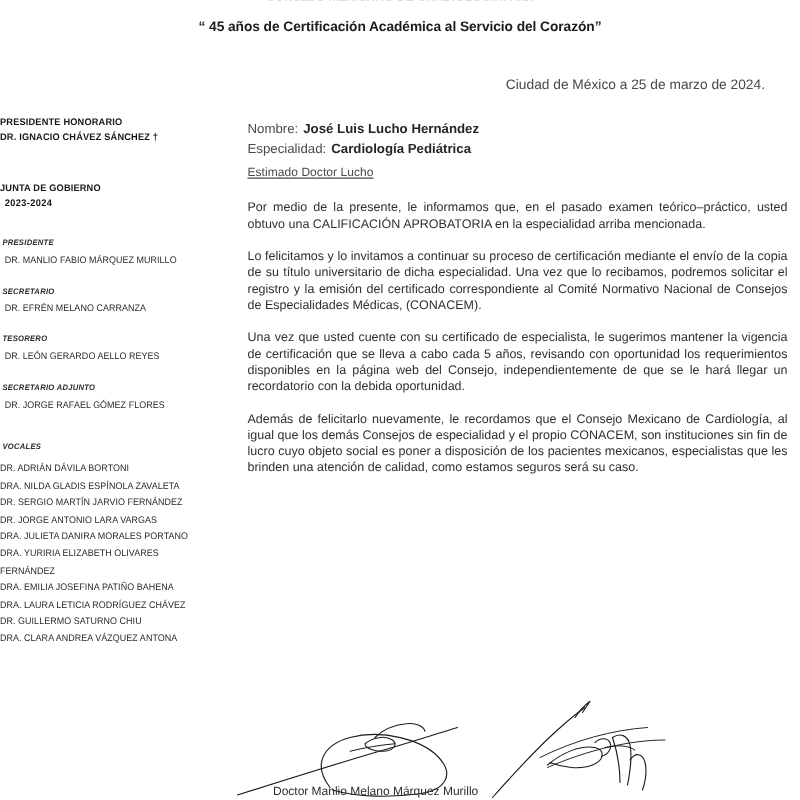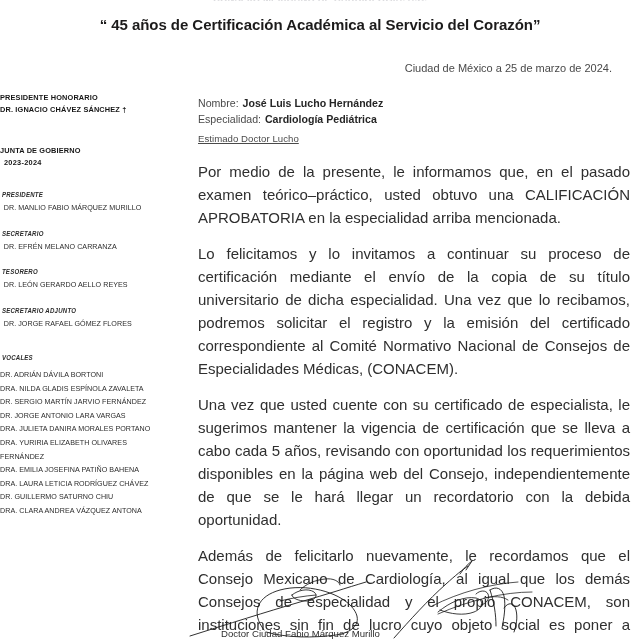--- a/index.html
+++ b/index.html
@@ -40,21 +40,21 @@
     height: 8px;
   }
 
   
   .slogan {
     position: absolute;
     top: 16px;
     left: 0;
     width: 640px;
     text-align: center;
-    font-size: 15px;
+    font-size: 11px;
     font-weight: bold;
     color: #1c1b1b;
     letter-spacing: -0.05px;
     white-space: nowrap;
   }
 
   
   .citydate {
     position: absolute;
     top: 62px;
@@ -135,22 +135,22 @@
   .salutation {
     margin-top: 6px;
     font-size: 9.6px;
     color: #4a4a4a;
     letter-spacing: .05px;
     text-decoration: underline;
   }
 
   .para {
     margin-top: 13px;
-    font-size: 15px;
-    line-height: 23px;
+    font-size: 10px;
+    line-height: 13px;
     text-align: justify;
     color: #2f2f2f;
     letter-spacing: 0px;
   }
   .para.first { margin-top: 16px; }
 
   .closing {
     margin-top: 19px;
     text-align: center;
     font-size: 9.6px;
@@ -286,16 +286,16 @@
         <path d="M288,46 C292,42 298,42 300,46 C302,51 298,56 293,57" stroke-width="0.85"></path>
         <path d="M296,50 C306,48 314,48 320,52" stroke-width="0.8"></path>
         <path d="M302,42 C306,54 308,66 308,78" stroke-width="0.9"></path>
         <path d="M302,42 C308,38 314,40 316,48 C318,58 316,70 314,80" stroke-width="0.9"></path>
         <path d="M316,60 C320,54 326,54 328,62 C330,70 328,78 326,84" stroke-width="0.9"></path>
       </g>
     </svg>
   </div>
 
   <div class="sig-names">
-    <div class="sig-name-left">Doctor Ciudad Fabio Márquez Murillo</div>
+    <div class="sig-name-left">Doctor Manlio Melano Márquez Murillo</div>
   </div>
 
 </div>
 
 </body></html>

